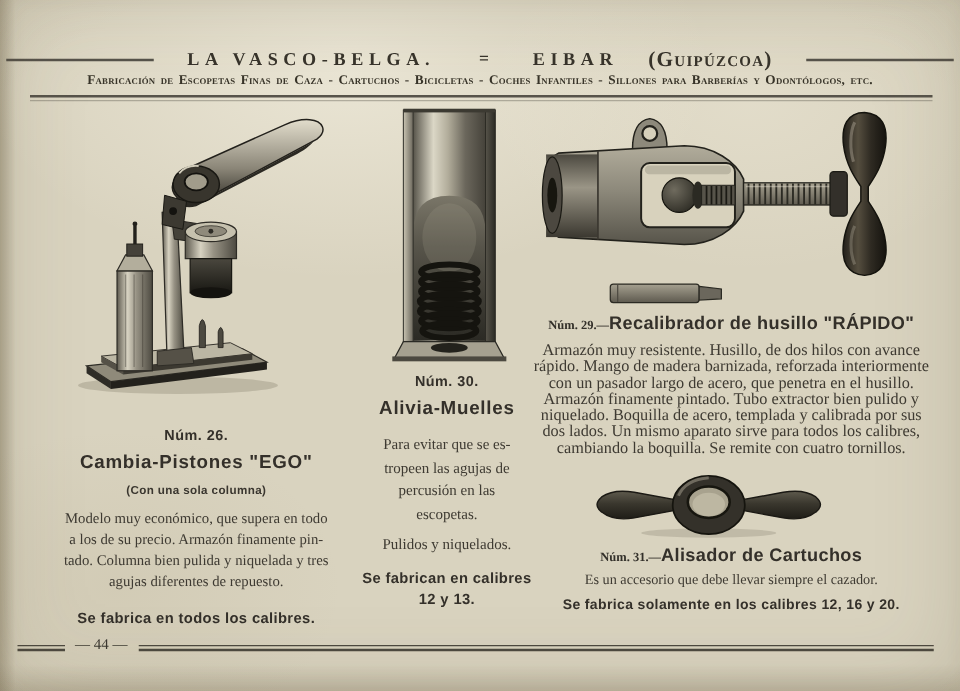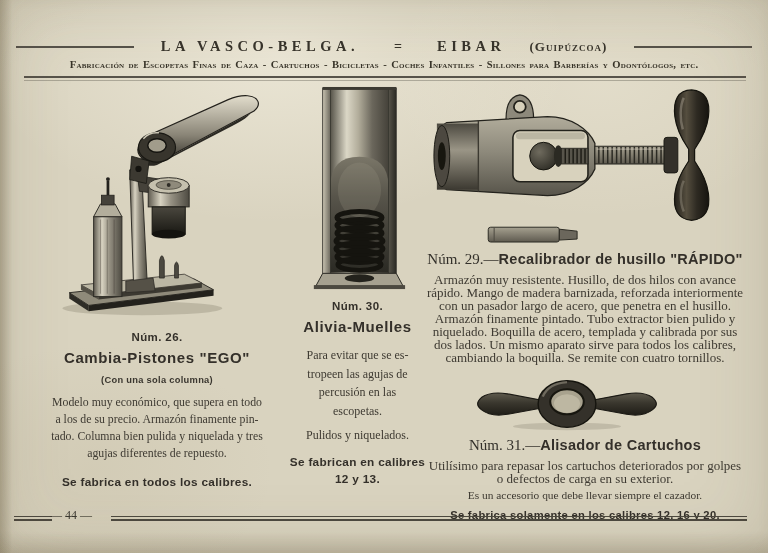--- a/index.html
+++ b/index.html
@@ -18,57 +18,57 @@
   }
   .page::after{
     content:"";position:absolute;inset:0;pointer-events:none;
     box-shadow: inset 0 0 70px rgba(96,84,56,0.18), inset 5px -5px 16px rgba(96,84,56,0.12);
   }
   
   .brand-row{position:absolute;top:38px;left:0;right:0;display:flex;align-items:center;justify-content:center;gap:27px;}
   .hrule{height:2px;background:#56524a;width:118px;}
   .brand{font-size:14.5px;font-weight:700;letter-spacing:4.5px;color:#37332b;white-space:nowrap;}
   .eq{font-size:14px;font-weight:700;margin:0 8px;color:#37332b;}
-  .region{font-variant:small-caps;font-size:13px;font-weight:700;letter-spacing:1px;color:#37332b;margin-left:-3px;white-space:nowrap;}
+  .region{font-variant:small-caps;font-size:17px;font-weight:700;letter-spacing:1px;color:#37332b;margin-left:-3px;white-space:nowrap;}
   .tagline{position:absolute;top:58.5px;left:8px;right:8px;text-align:center;
     font-variant:small-caps;font-size:10.6px;letter-spacing:0.2px;word-spacing:1.4px;
     color:#383429;white-space:nowrap;font-weight:700;}
   .header-rule{position:absolute;top:76px;left:24px;width:722px;height:2px;
     border-top:2px solid #57534a;border-bottom:1px solid rgba(87,83,74,0.38);}
   
   .col{position:absolute;text-align:center;}
   .col1{left:30px;top:86px;width:254px;}
   .col2{left:287px;top:86px;width:141px;}
   .col3{left:415px;top:86px;width:340px;}
   figure{margin:0;display:flex;justify-content:center;}
   .fig-press{height:236px;}
   .fig-tube{height:208px;}
   .fig-recal{height:160px;}
   .fig-wing{height:54px;margin-top:14px;transform:translateX(-18px);}
-  .num{font-family:"Liberation Sans","DejaVu Sans",sans-serif;font-weight:700;font-size:11.5px;margin-top:9px;color:#34302a;letter-spacing:0.4px;}
+  .num{font-family:"Liberation Sans","DejaVu Sans",sans-serif;font-weight:700;font-size:11.5px;margin-top:21px;color:#34302a;letter-spacing:0.4px;}
   .pname{font-family:"Liberation Sans","DejaVu Sans",sans-serif;font-weight:700;font-size:15px;letter-spacing:0.6px;margin-top:6px;color:#34302a;white-space:nowrap;}
   .pnote{font-family:"Liberation Sans","DejaVu Sans",sans-serif;font-weight:700;font-size:9.3px;margin-top:9px;letter-spacing:0.3px;color:#3a362f;}
   .desc{font-size:11.8px;line-height:17px;margin:9px 0 0;color:#3e3a32;}
   .pre{white-space:pre-line;}
   .avail{font-family:"Liberation Sans","DejaVu Sans",sans-serif;font-weight:700;font-size:11.8px;margin-top:13px;letter-spacing:0.3px;color:#34302a;}
   .col2 .num{margin-top:6px;}
   .col2 .desc{font-size:12px;line-height:18.5px;margin-top:11px;}
   .feature{font-size:12px;margin-top:8px;color:#3e3a32;}
   .col2 .avail{margin-top:11px;line-height:17px;}
   .heading{margin-top:4px;white-space:nowrap;}
-  .hnum{font-weight:400;font-size:15px;color:#33302a;margin-top:12px;}
+  .hnum{font-weight:700;font-size:10px;color:#33302a;margin-top:12px;}
   .hname{font-family:"Liberation Sans","DejaVu Sans",sans-serif;font-weight:700;font-size:14.5px;letter-spacing:0.3px;color:#34302a;}
   .col3 .desc{font-size:13px;line-height:13px;margin-top:5px;}
   .note-line{font-size:11.4px;line-height:14px;margin-top:3px;color:#3e3a32;}
   .col3 .avail{margin-top:7px;font-size:11.2px;}
   
   .drule{position:absolute;height:2px;border-top:1px solid #4c483f;border-bottom:2.5px solid #4c483f;}
   .drule.short{left:14px;top:516px;width:38px;}
   .drule.long{left:111px;top:516px;width:636px;}
-  .pageno{position:absolute;left:50px;top:508px;width:62px;text-align:left;font-size:12px;color:#3b3830;}
+  .pageno{position:absolute;left:50px;top:508px;width:62px;text-align:center;font-size:12px;color:#3b3830;}
 </style>
 </head>
 <body>
 
 <div class="page">
 
   <div class="brand-row">
     <span class="hrule"></span>
     <span class="brand">LA VASCO-BELGA.</span>
     <span class="eq">=</span>
@@ -311,22 +311,20 @@
           <ellipse cx="100" cy="28" rx="31" ry="25" fill="#34312a" stroke="#15140e" stroke-width="1.5"></ellipse>
           <path d="M74,20 Q80,6 100,4.5" stroke="rgba(200,193,172,0.4)" stroke-width="2.5" fill="none"></path>
           <ellipse cx="100" cy="25.5" rx="18" ry="13.5" fill="#a8a28e" stroke="#17160f" stroke-width="2.2"></ellipse>
           <ellipse cx="100" cy="27.5" rx="14" ry="10" fill="#bdb7a2"></ellipse>
         </g>
       </svg>
     </figure>
     <div class="heading">
       <span class="hnum">Núm. 31.</span><span class="hnum">—</span><span class="hname">Alisador de Cartuchos</span>
     </div>
-    <p class="desc pre">Utilísimo para repasar los cartuchos deteriorados por golpes
-o defectos de carga en su exterior.</p>
     <div class="note-line">Es un accesorio que debe llevar siempre el cazador.</div>
     <div class="avail">Se fabrica solamente en los calibres 12, 16 y 20.</div>
   </section>
 
   <div class="drule short"></div>
   <div class="pageno">— 44 —</div>
   <div class="drule long"></div>
 
 </div>
 

